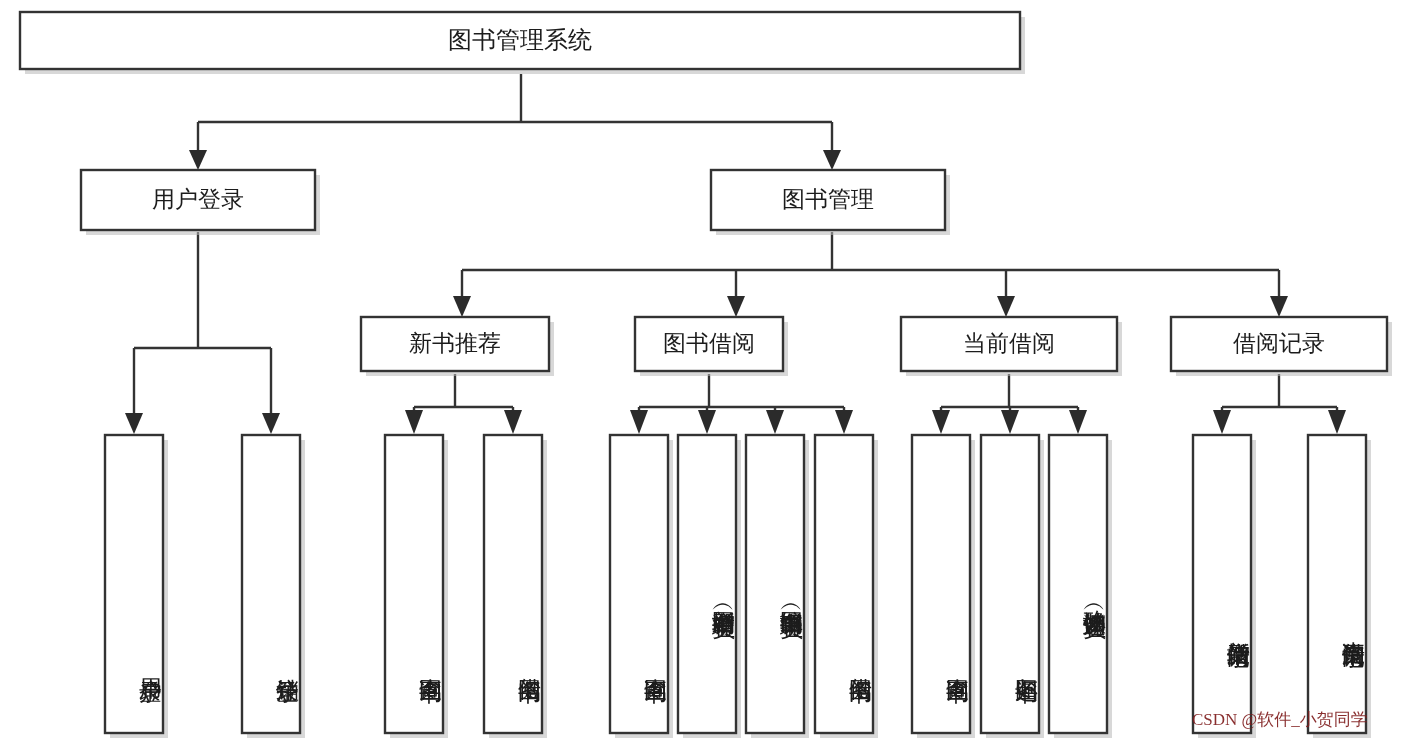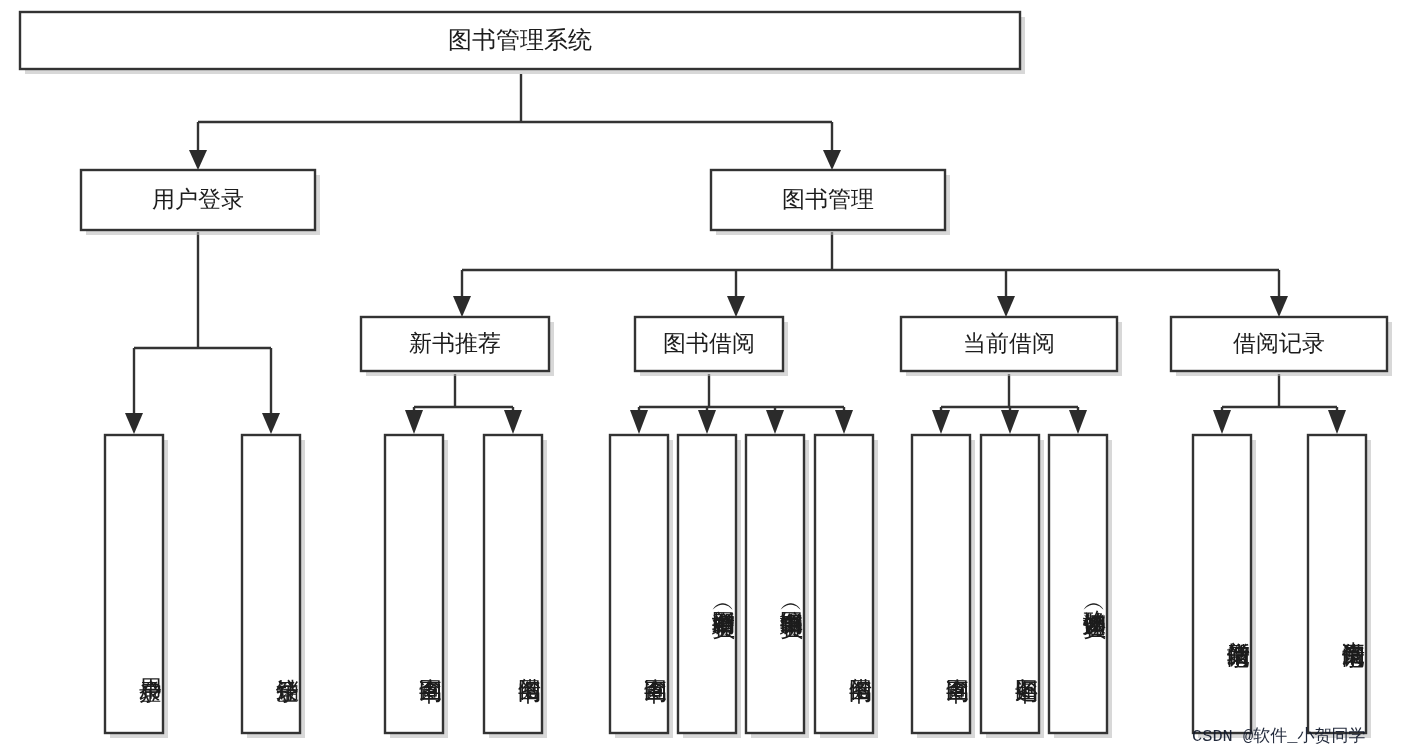--- a/index.html
+++ b/index.html
@@ -70,24 +70,24 @@
     font-size: 23px;
     line-height: 1.08;
     color: #1c1c1c;
     letter-spacing: 1px;
     white-space: nowrap;
     pointer-events: none;
   }
   .watermark {
     position: absolute;
     left: 1192px;
-    top: 724px;
-    font-family: Liberation Mono, monospace;
+    top: 708px;
+    font-family: Liberation Serif, serif;
     font-size: 17px;
-    color: #0f172a;
+    color: #7f1d1d;
     white-space: nowrap;
     opacity: 0.92;
   }
 </style>
 </head>
 <body>
 
 <div id="stage">
 
   <svg id="diagram-svg" viewBox="0 0 1405 747">

